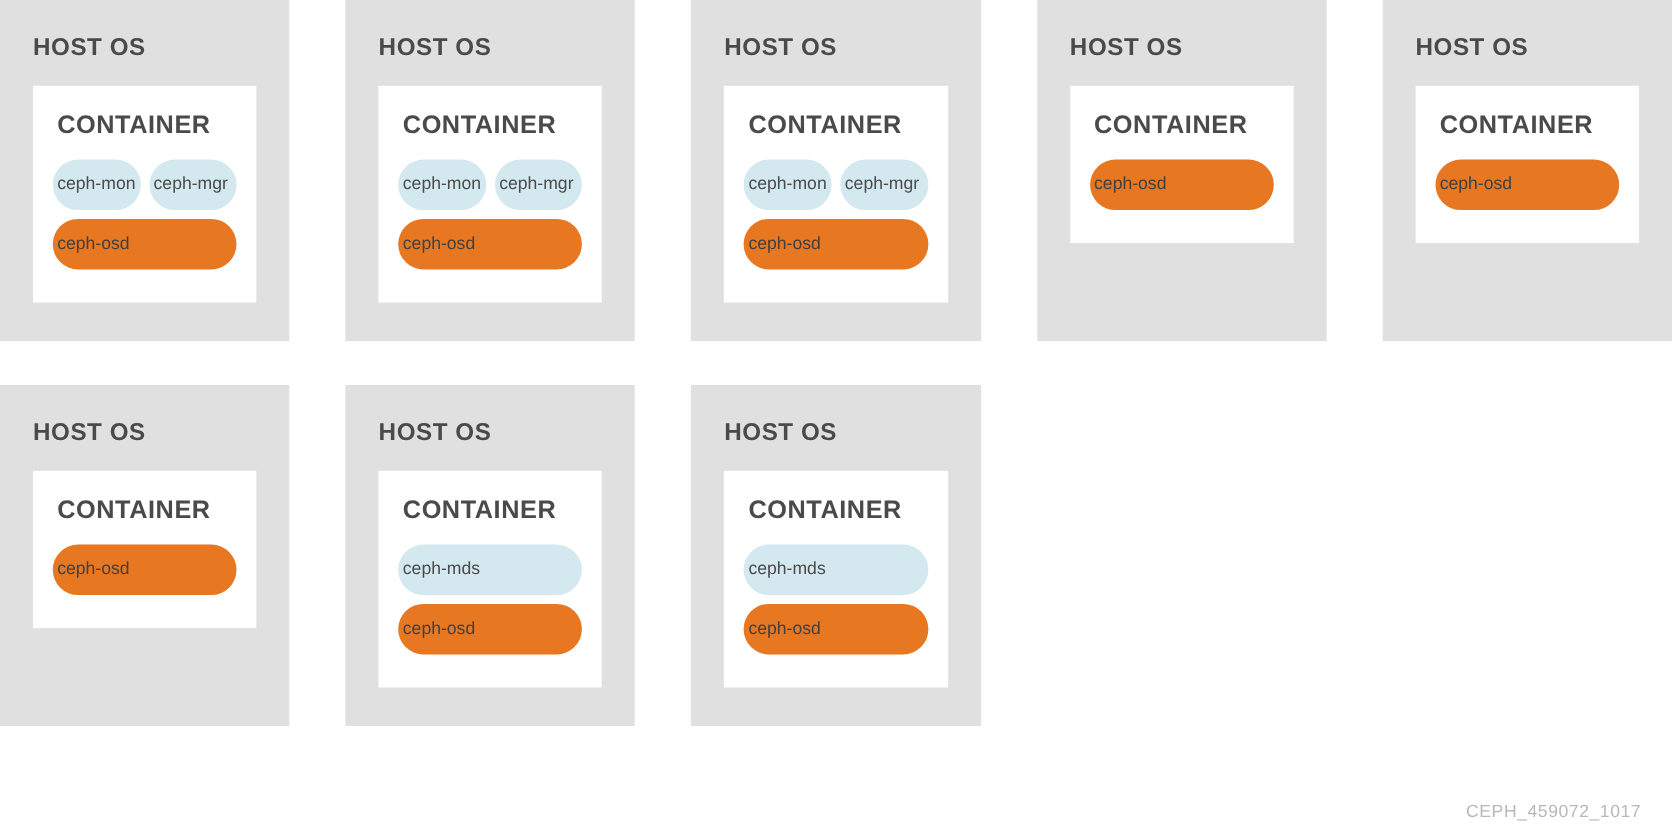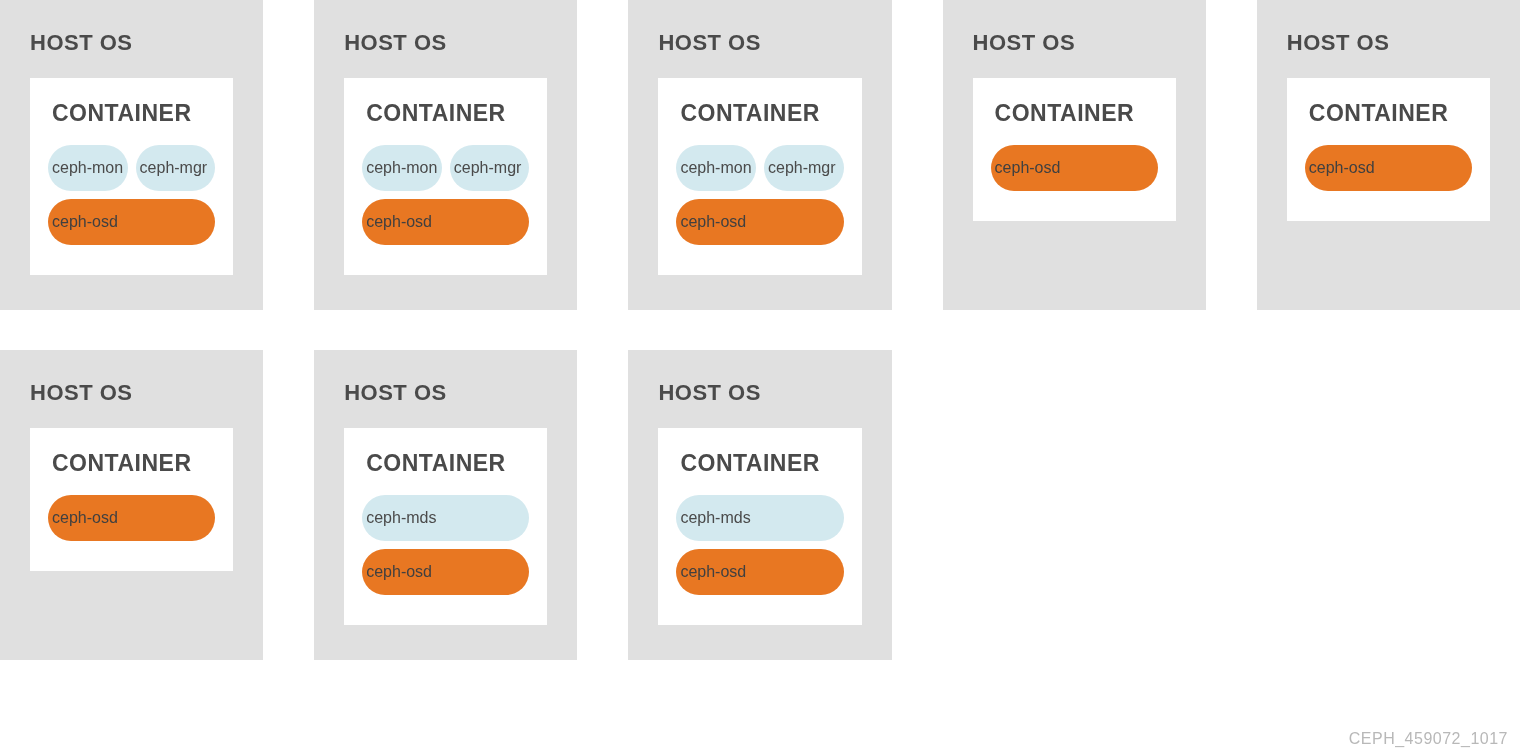--- a/index.html
+++ b/index.html
@@ -58,21 +58,21 @@
       background: #d3e9ef;
       color: #4a4a4a;
     }
     .service-orange {
       background: #e87722;
       color: #404040;
     }
     .footer-label {
       position: absolute;
       bottom: 6px;
-      right: 12px;
+      right: 28px;
       font-size: 16px;
       color: #b8b8b8;
       letter-spacing: 0.5px;
     }
   </style>
 </head>
 <body>
 
 <div class="grid" id="grid">
     <div class="host-card">

